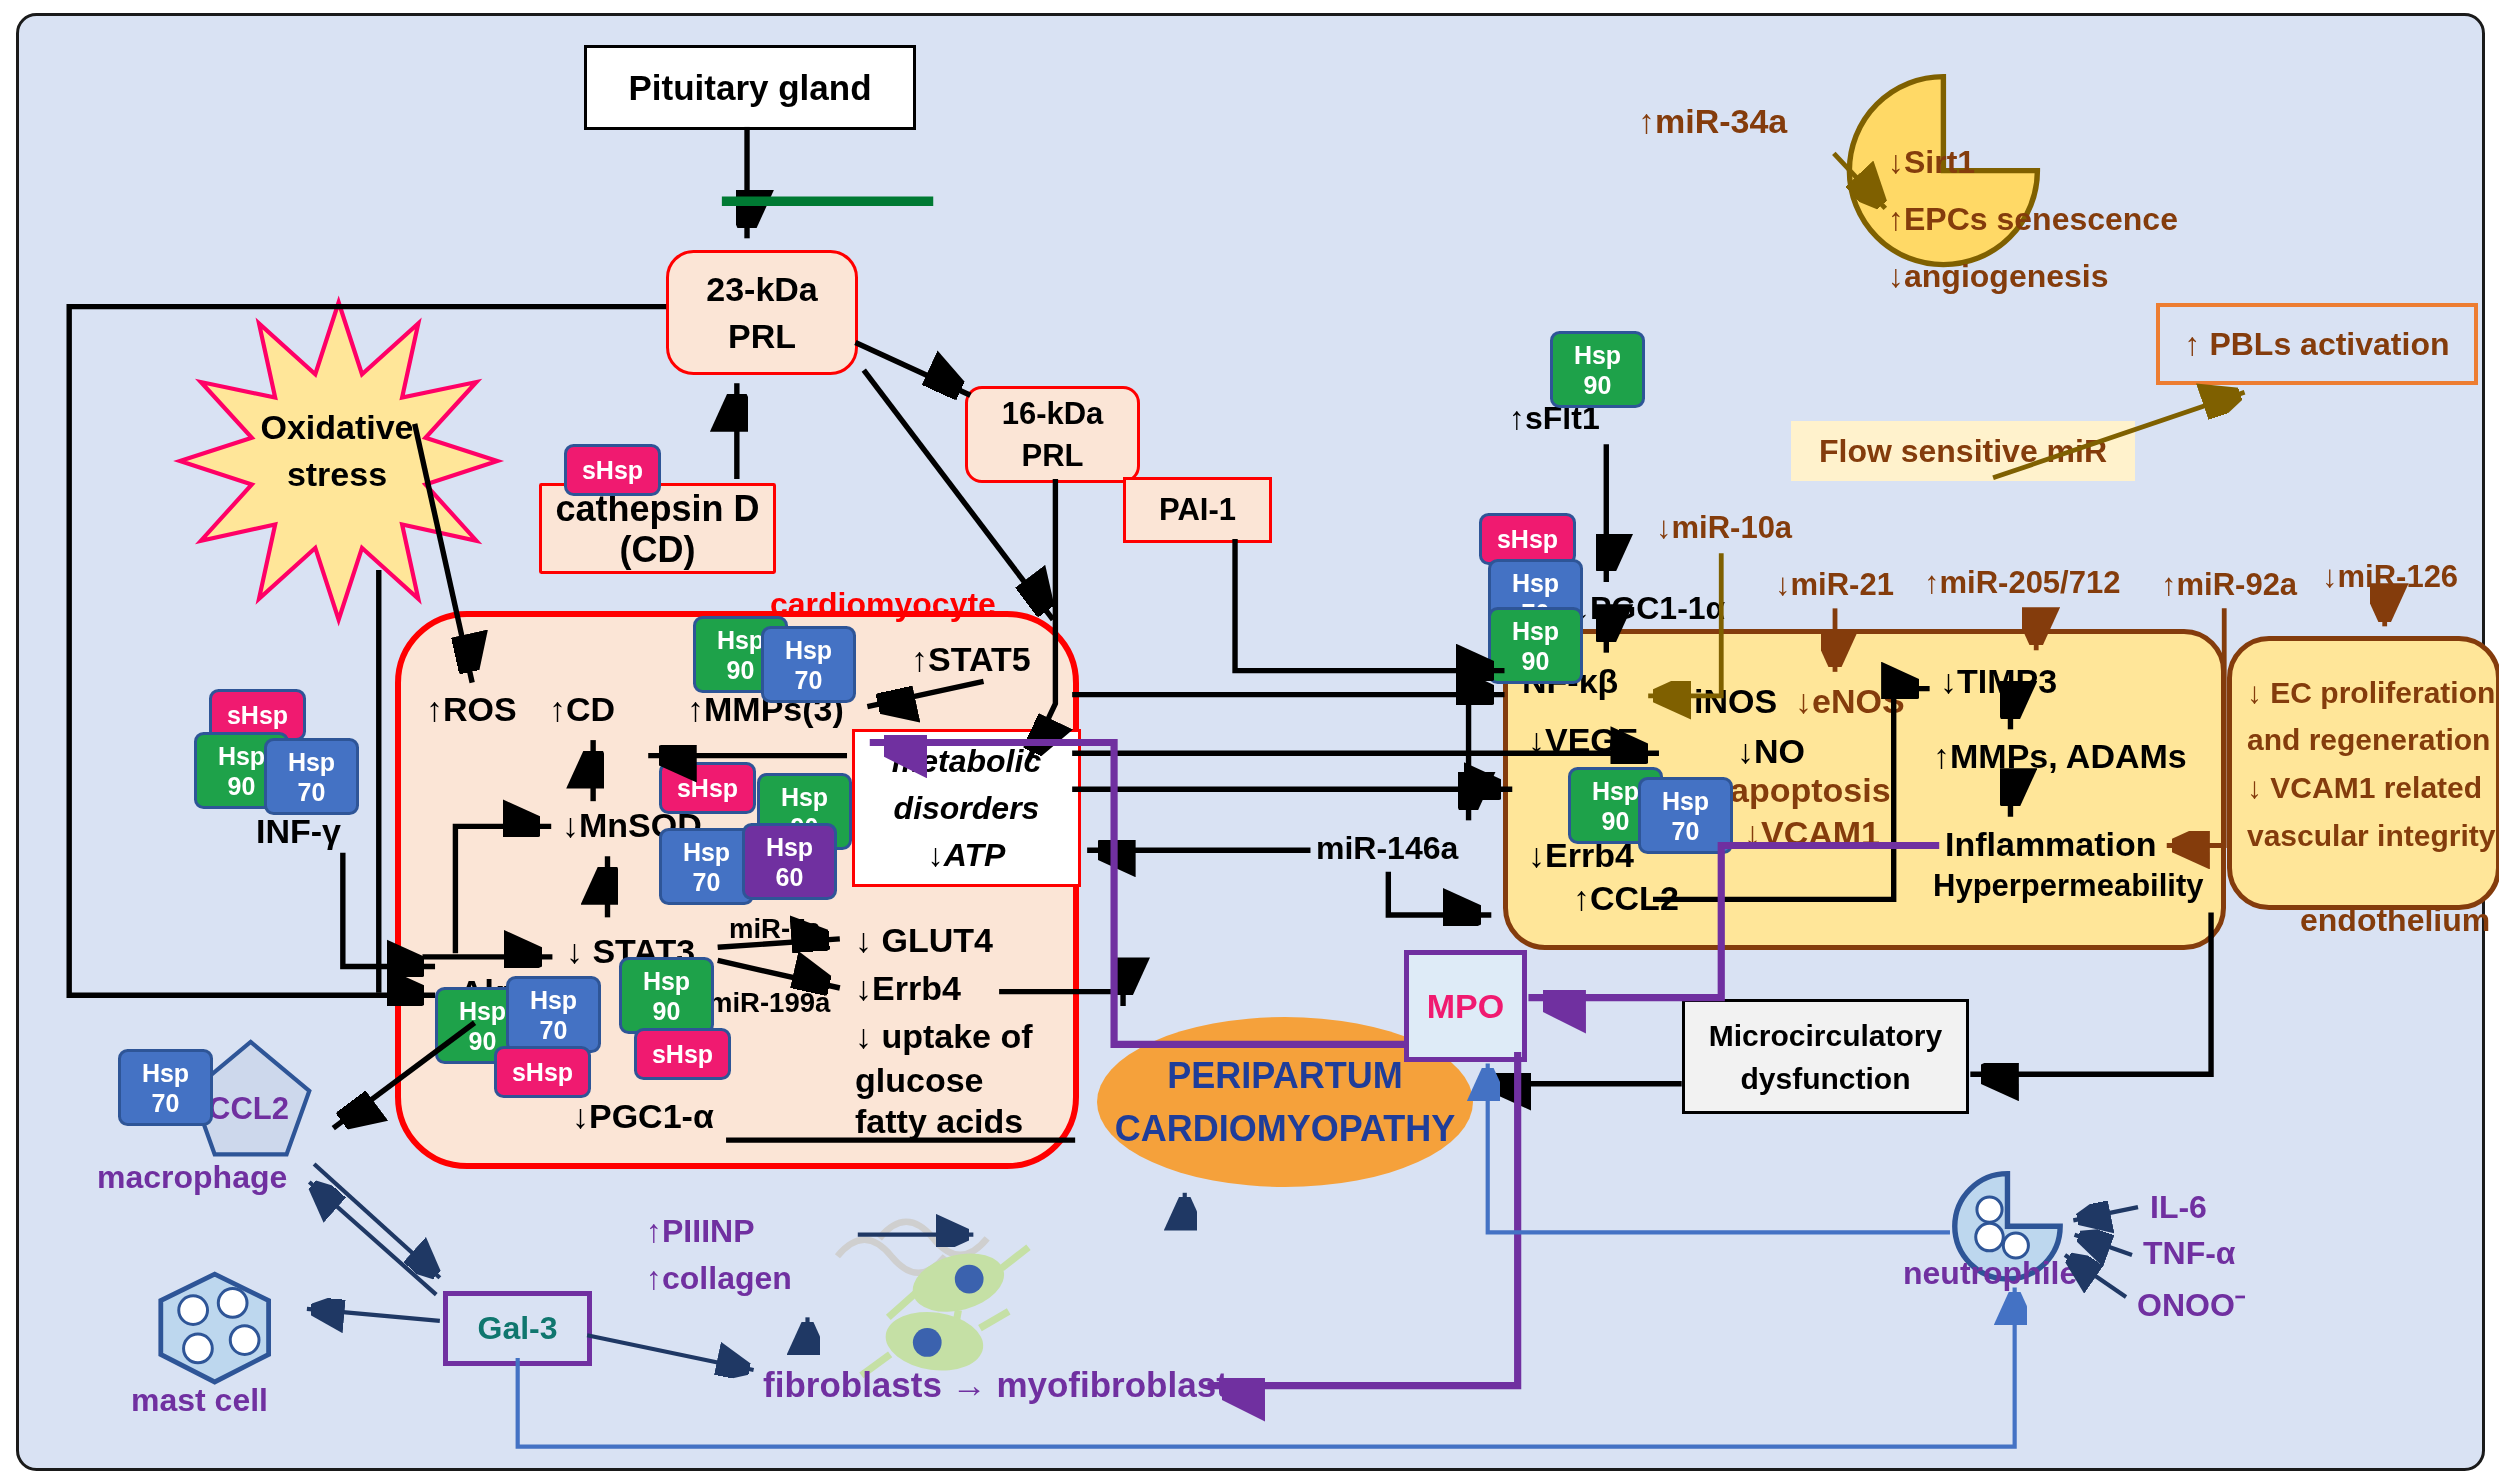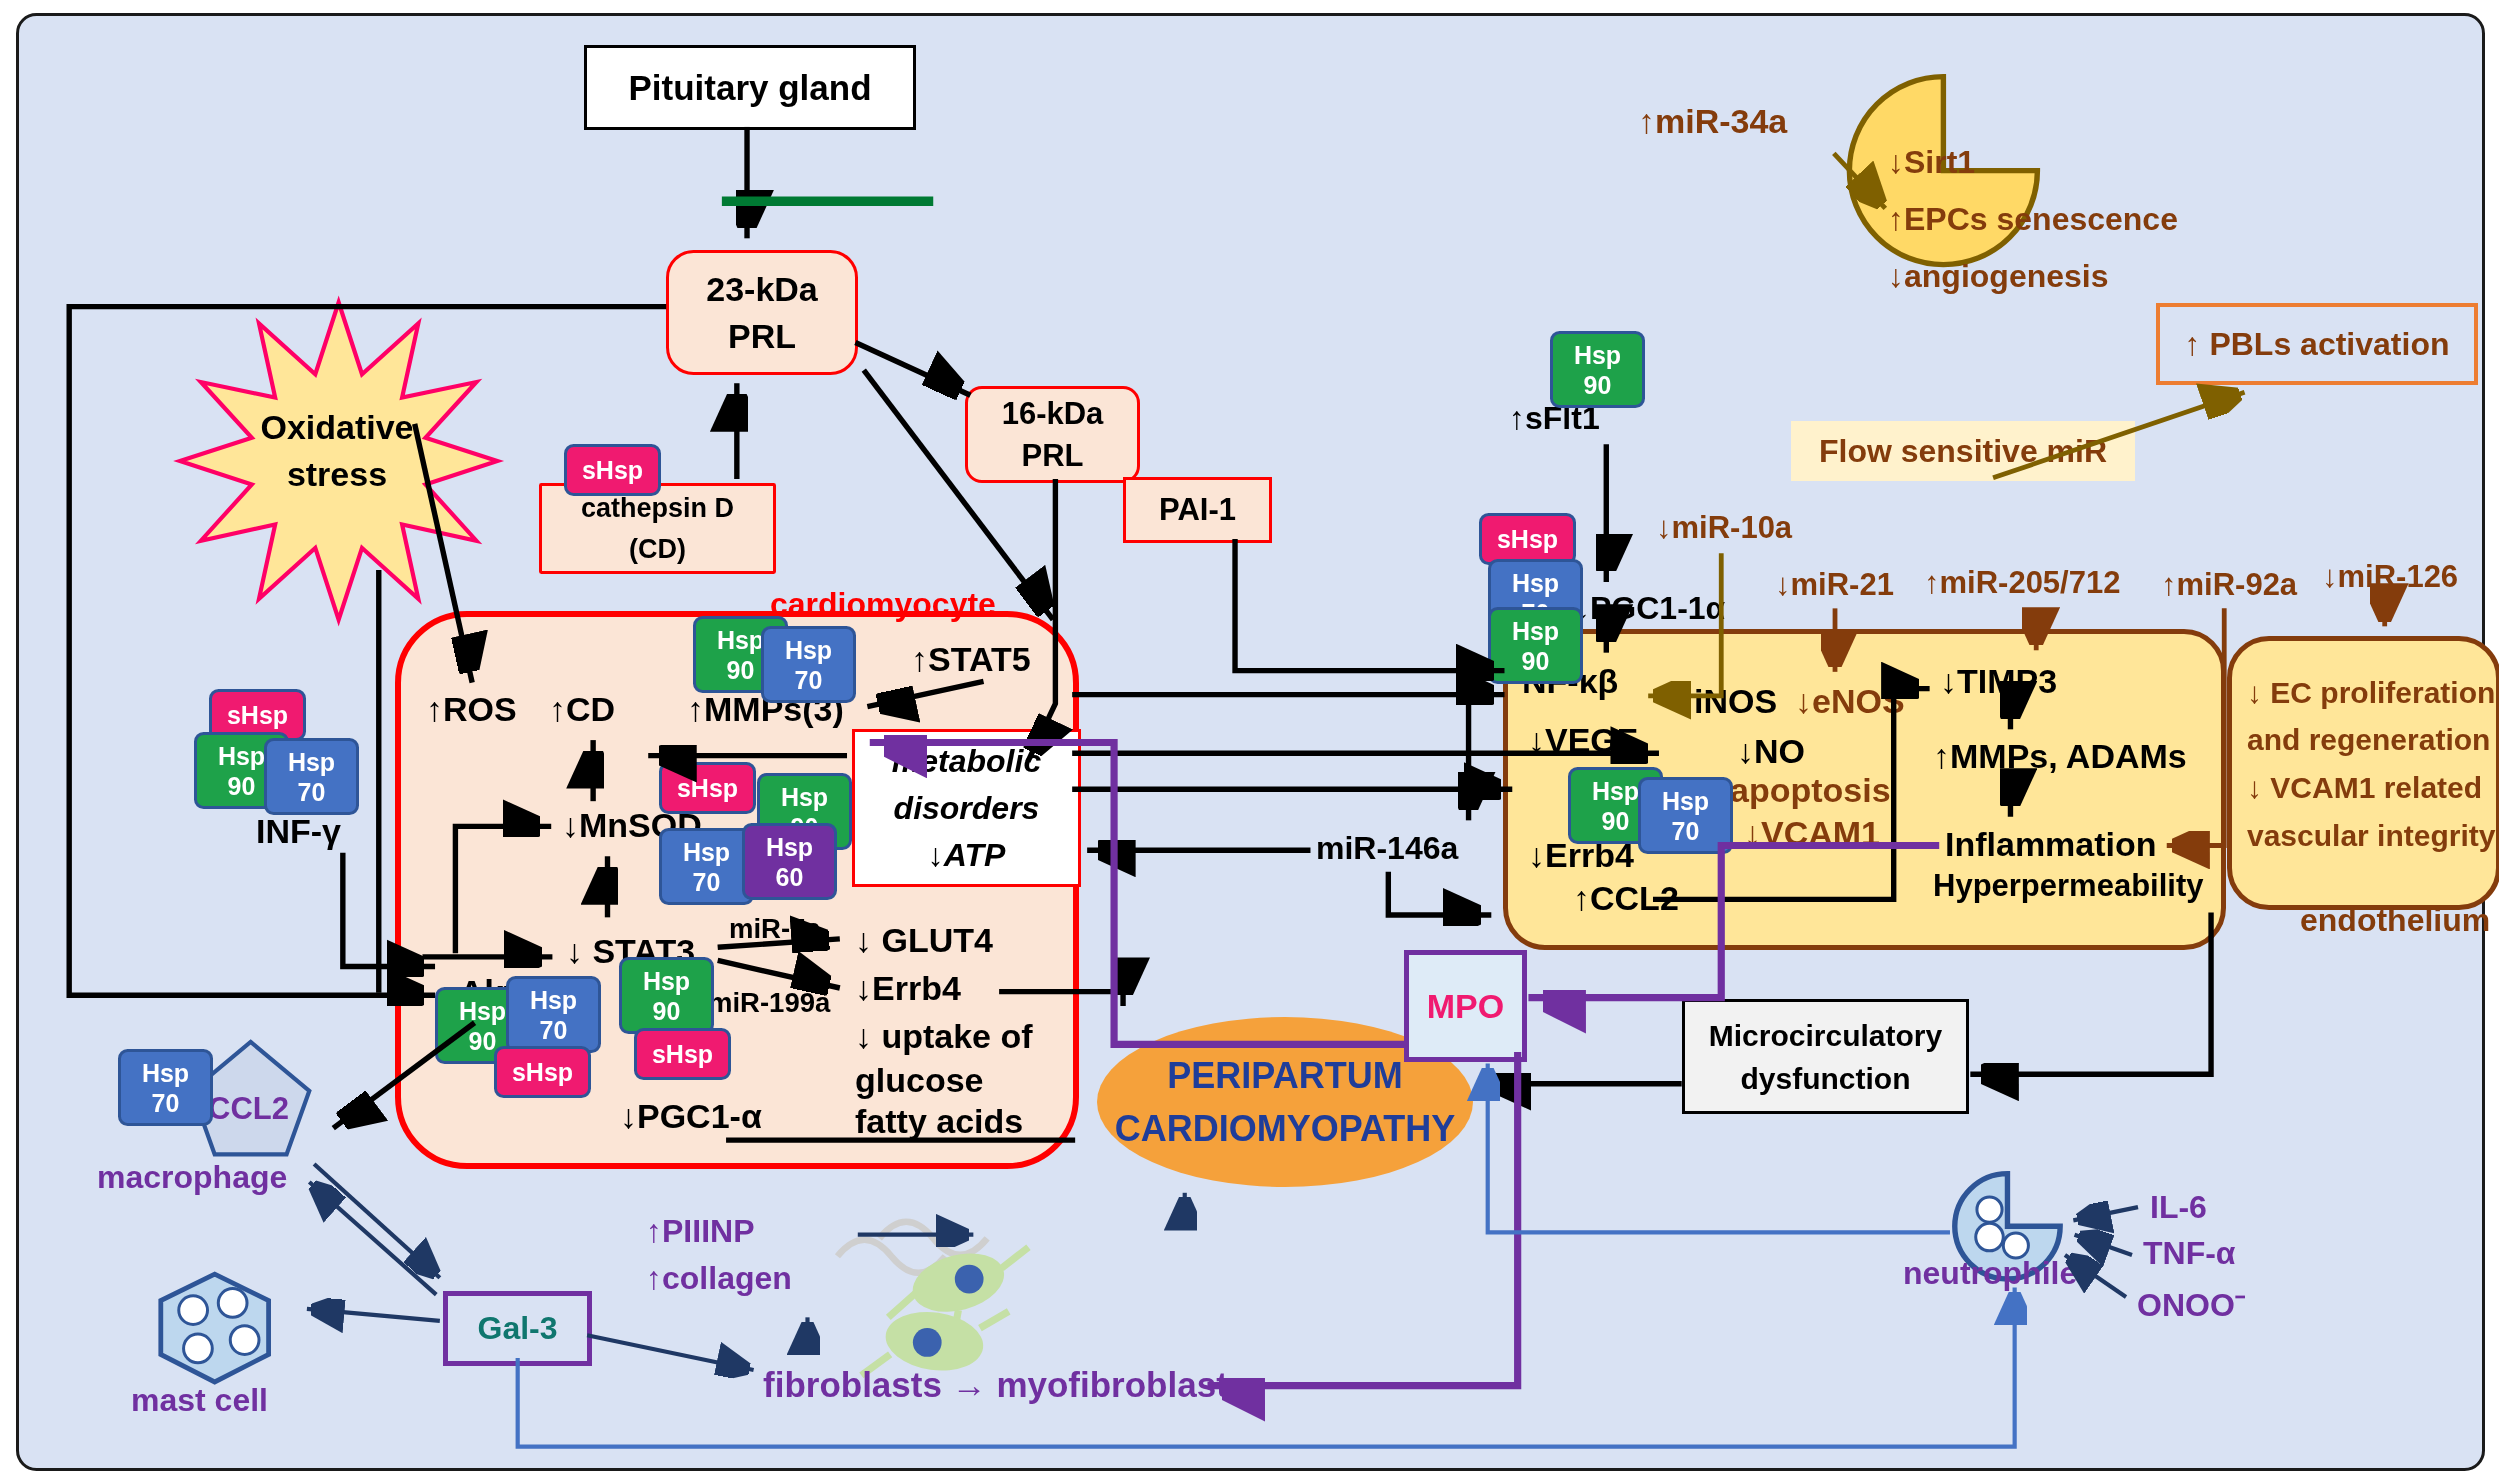--- a/index.html
+++ b/index.html
@@ -84,21 +84,21 @@
 
   <div class="box peach" style="left:1123px;top:477px;width:143px;height:60px;font-size:31px;">
     <span>PAI-1</span>
   </div>
 
   <div class="t" style="left:238px;top:404px;width:198px;text-align:center;font-size:34px;line-height:47px;">
     <div>Oxidative</div>
     <div>stress</div>
   </div>
 
-  <div class="box peach" style="left:539px;top:483px;width:231px;height:85px;border-width:3px;border-radius:2.4px;font-size:27px;line-height:41px;">
+  <div class="box peach" style="left:539px;top:483px;width:231px;height:85px;border-width:3px;border-radius:2.4px;font-size:36px;line-height:41px;">
     <span>cathepsin D</span>
     <span>(CD)</span>
   </div>
 
   <div class="t" style="left:770px;top:586px;color:#FF0000;font-size:32px;">cardiomyocyte</div>
 
   <div class="t" style="left:426px;top:690px;font-size:34px;">↑ROS</div>
   <div class="t" style="left:549px;top:690px;font-size:34px;">↑CD</div>
   <div class="t" style="left:666px;top:690px;font-size:34px;margin-left:21px;">↑MMPs(3)</div>
   <div class="t" style="left:911px;top:640px;font-size:34px;">↑STAT5</div>
@@ -111,21 +111,21 @@
 
   <div class="t" style="left:562px;top:806px;font-size:34px;">↓MnSOD</div>
   <div class="t" style="left:566px;top:932px;font-size:34px;">↓ STAT3</div>
   <div class="t" style="left:729px;top:913px;font-size:27.5px;">miR-7a</div>
   <div class="t" style="left:708px;top:987px;font-size:27.5px;">miR-199a</div>
   <div class="t" style="left:855px;top:921px;font-size:34px;">↓ GLUT4</div>
   <div class="t" style="left:855px;top:969px;font-size:34px;">↓Errb4</div>
   <div class="t" style="left:855px;top:1017px;font-size:34px;">↓ uptake of</div>
   <div class="t" style="left:855px;top:1061px;font-size:34px;">glucose</div>
   <div class="t" style="left:855px;top:1102px;font-size:34px;">fatty acids</div>
-  <div class="t" style="left:572px;top:1097px;font-size:34px;margin-left:48px;">↓PGC1-α</div>
+  <div class="t" style="left:572px;top:1097px;font-size:34px;">↓PGC1-α</div>
   <div class="t" style="left:459px;top:973px;font-size:35px;">Akt</div>
   <div class="t" style="left:256px;top:812px;font-size:34px;">INF-γ</div>
 
   <div class="badge bs" style="left:186px;top:689px;">
       <span>sHsp</span>
     </div>
   <div class="badge b90" style="left:171px;top:732px;">
       <span>Hsp</span>
       <span>90</span>
     </div>

